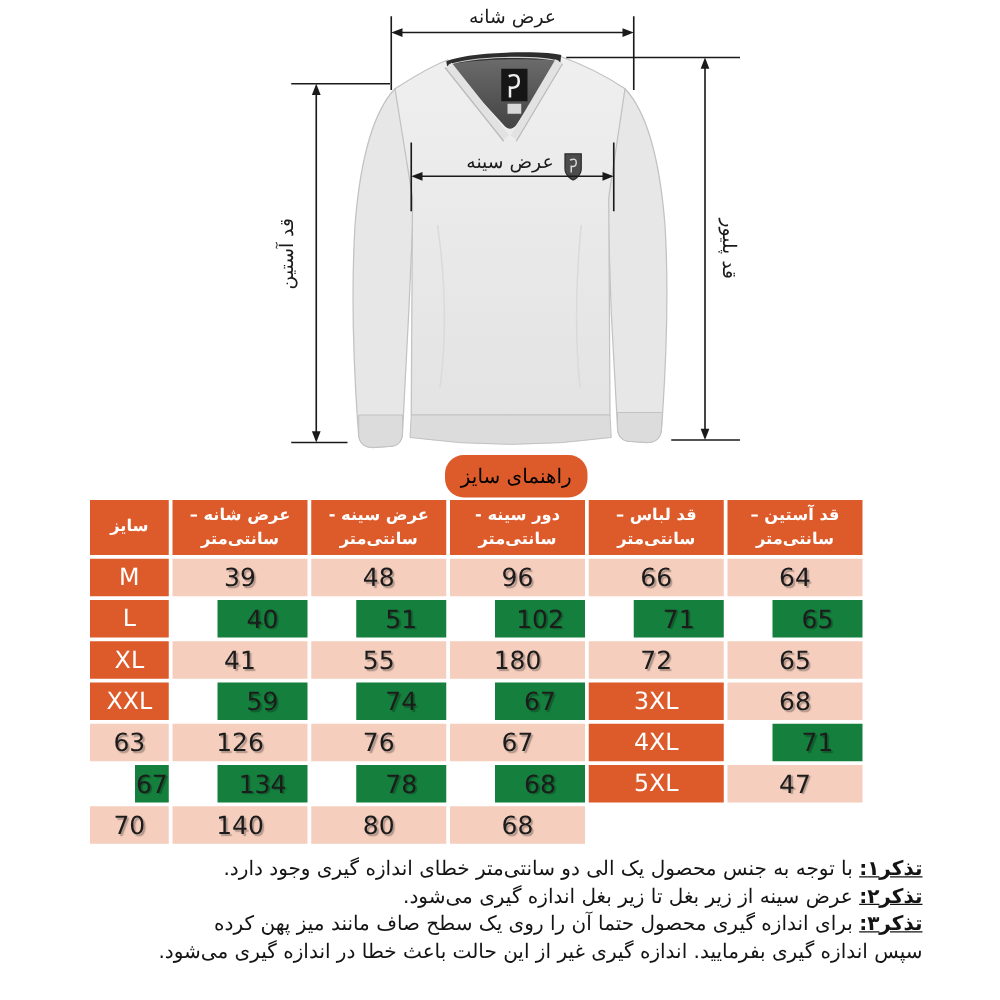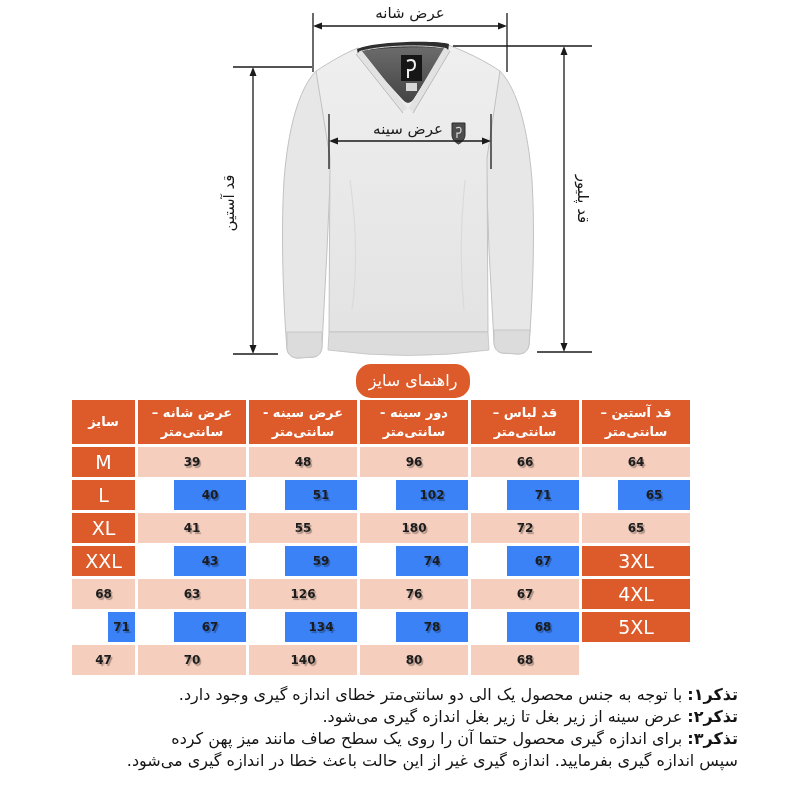--- a/index.html
+++ b/index.html
@@ -3,43 +3,43 @@
 <meta charset="utf-8">
 <style>
   html,body{margin:0;padding:0;background:#fff;}
   #stage{position:relative;width:800px;height:796px;background:#fff;overflow:hidden;
          font-family:"DejaVu Sans",sans-serif;}
   
   #diagram{position:absolute;left:0;top:0;width:800px;height:372px;}
   .dim-label{font-size:15px;fill:#1a1a1a;}
   
   #sg-title{position:absolute;left:356px;top:364px;width:114px;height:34px;
-            background:#dd5b2b;color:#ffffff;font-size:16px;line-height:34px;
+            background:#dd5b2b;color:#000000;font-size:16px;line-height:34px;
             text-align:center;direction:rtl;border-radius:15px;}
   
   #sg-table{position:absolute;left:72px;top:400px;display:grid;
             grid-template-columns:63px 108px 108px 108px 108px 108px;
             grid-template-rows:44px repeat(7,30px);gap:3px;}
   .hcell{background:#dd5b2b;color:#fff;display:flex;flex-direction:column;
          align-items:center;justify-content:center;font-weight:bold;
          font-size:13px;line-height:1.5;direction:rtl;text-align:center;}
   .hcell span:empty{display:none;}
   .scell{background:#dd5b2b;color:#fff;font-size:19px;display:flex;
          align-items:center;justify-content:center;}
   .vcell{display:flex;align-items:center;justify-content:center;
-         font-size:12px;font-weight:bold;color:#1c1c1c;
+         font-size:20px;font-weight:normal;color:#1c1c1c;
          text-shadow:1.5px 1.5px 1px rgba(0,0,0,0.30);}
   .row-dark{background:#f5cebd;}
-  .row-light{background:#3b82f6;margin-left:36px;}
+  .row-light{background:#15803d;margin-left:36px;}
   
   #notes{position:absolute;left:0;top:684px;width:800px;box-sizing:border-box;
          padding:0 62px 0 50px;direction:rtl;text-align:right;color:#141414;
          font-size:16px;line-height:22px;}
   .note-line{white-space:nowrap;}
-  .note-line b{font-weight:bold;}
+  .note-line b{font-weight:bold;text-decoration:underline;}
 </style>
 </head>
 <body>
 
 <div id="stage">
 
   <svg id="diagram" viewBox="0 0 800 372" xmlns="http://www.w3.org/2000/svg">
     <defs>
       <linearGradient id="bodyG" x1="0" y1="0" x2="0" y2="1">
         <stop offset="0" stop-color="#efefef"></stop>
@@ -164,21 +164,20 @@
     <div class="vcell row-light">65</div>
 
     <div class="scell">XL</div>
     <div class="vcell row-dark">41</div>
     <div class="vcell row-dark">55</div>
     <div class="vcell row-dark">180</div>
     <div class="vcell row-dark">72</div>
     <div class="vcell row-dark">65</div>
 
     <div class="scell">XXL</div>
-    <div class="vcell row-light">43</div>
     <div class="vcell row-light">59</div>
     <div class="vcell row-light">74</div>
     <div class="vcell row-light">67</div>
 
     <div class="scell">3XL</div>
     <div class="vcell row-dark">68</div>
     <div class="vcell row-dark">63</div>
     <div class="vcell row-dark">126</div>
     <div class="vcell row-dark">76</div>
     <div class="vcell row-dark">67</div>

